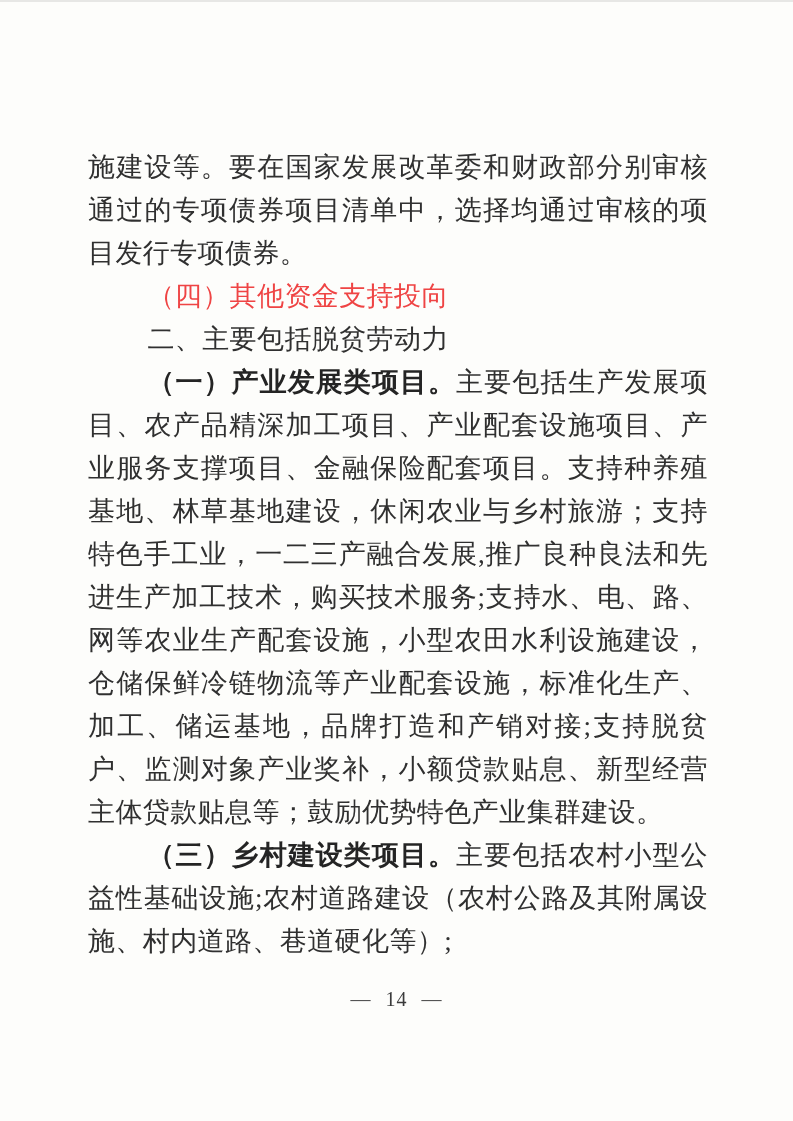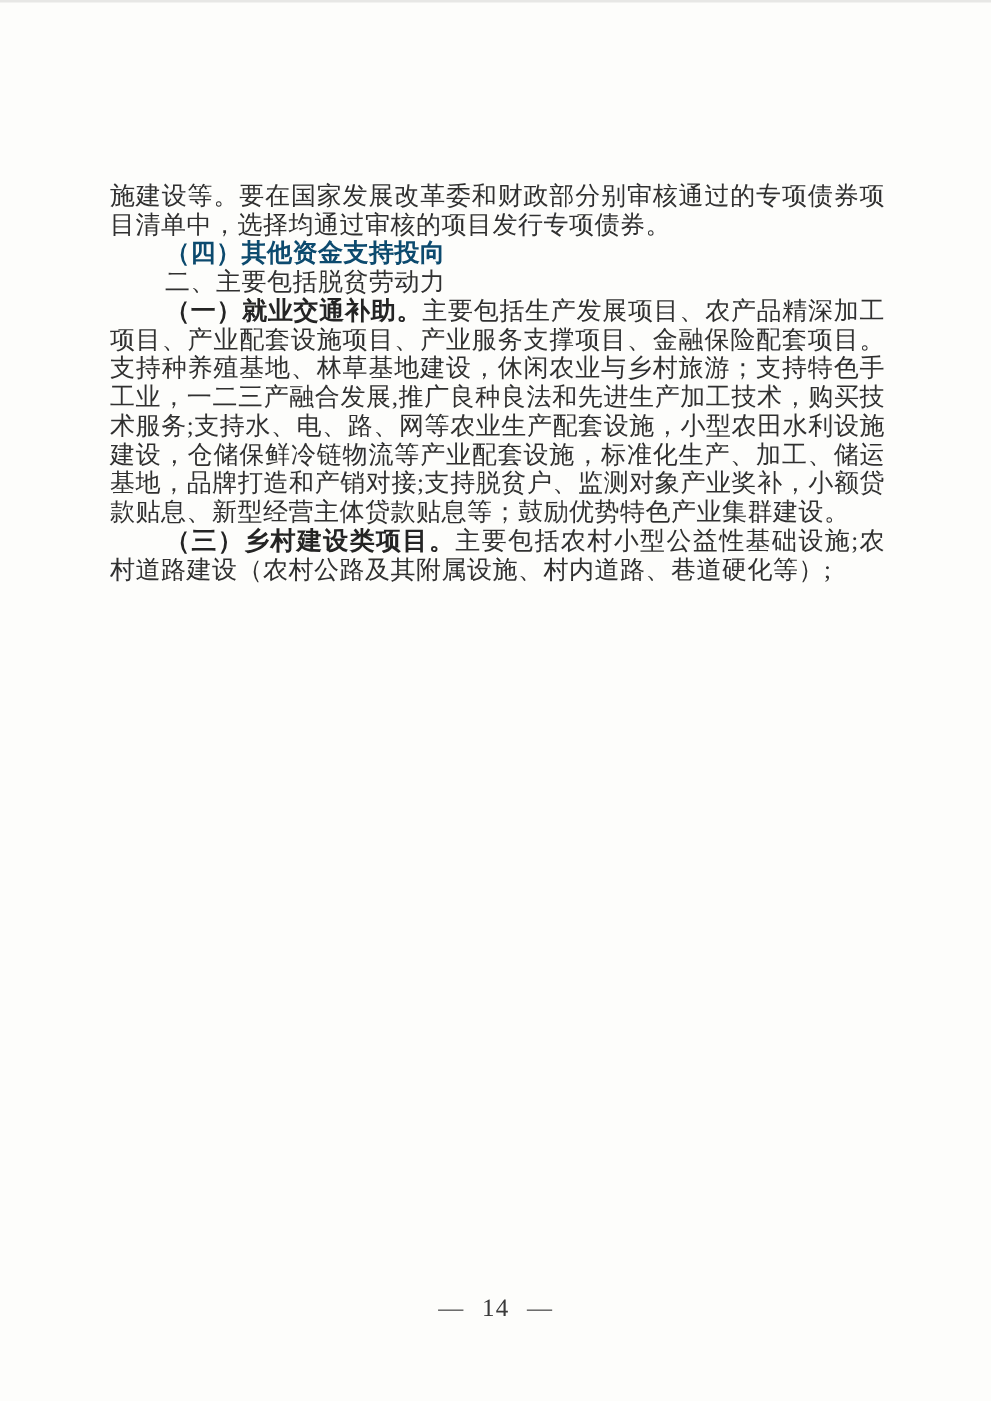--- a/index.html
+++ b/index.html
@@ -20,52 +20,52 @@
     width:100%;height:2px;
     background:rgba(70,70,70,0.12);
   }
   .text-block{
     position:absolute;
     left:88px;top:146px;
     width:620px;
   }
   p.para{
     margin:0;
-    font-size:20px;
-    line-height:23px;
+    font-size:27px;
+    line-height:43px;
     letter-spacing:0.4px;
     color:#303030;
     text-align:justify;
     text-justify:inter-ideograph;
   }
   p.para.indent{text-indent:2.2em;}
-  p.para.bold-all{font-weight:bold;color:#0c4a6e;}
+  p.para.bold-all{font-weight:normal;color:#ef4444;}
   .lead{font-weight:bold;color:#242424;}
   .footer{
     position:absolute;
-    top:1036px;left:0;
+    top:988px;left:0;
     width:100%;
     text-align:center;
     font-size:20px;
     color:#3a3a3a;
     letter-spacing:1px;
   }
   .footer .num{margin:0 14px;}
   .footer .dash{color:#4a4a4a;}
 </style>
 </head>
 <body>
 
 <div class="page">
   <div class="scan-artifact"></div>
 
   <div class="text-block" id="text-block">
       <p class="para"><span>施建设等。要在国家发展改革委和财政部分别审核通过的专项债券项目清单中，选择均通过审核的项目发行专项债券。</span></p>
       <p class="para indent bold-all"><span>（四）其他资金支持投向</span></p>
       <p class="para indent"><span>二、主要包括脱贫劳动力</span></p>
-      <p class="para indent"><span class="lead">（一）就业交通补助。</span><span>主要包括生产发展项目、农产品精深加工项目、产业配套设施项目、产业服务支撑项目、金融保险配套项目。支持种养殖基地、林草基地建设，休闲农业与乡村旅游；支持特色手工业，一二三产融合发展,推广良种良法和先进生产加工技术，购买技术服务;支持水、电、路、网等农业生产配套设施，小型农田水利设施建设，仓储保鲜冷链物流等产业配套设施，标准化生产、加工、储运基地，品牌打造和产销对接;支持脱贫户、监测对象产业奖补，小额贷款贴息、新型经营主体贷款贴息等；鼓励优势特色产业集群建设。</span></p>
+      <p class="para indent"><span class="lead">（一）产业发展类项目。</span><span>主要包括生产发展项目、农产品精深加工项目、产业配套设施项目、产业服务支撑项目、金融保险配套项目。支持种养殖基地、林草基地建设，休闲农业与乡村旅游；支持特色手工业，一二三产融合发展,推广良种良法和先进生产加工技术，购买技术服务;支持水、电、路、网等农业生产配套设施，小型农田水利设施建设，仓储保鲜冷链物流等产业配套设施，标准化生产、加工、储运基地，品牌打造和产销对接;支持脱贫户、监测对象产业奖补，小额贷款贴息、新型经营主体贷款贴息等；鼓励优势特色产业集群建设。</span></p>
       <p class="para indent"><span class="lead">（三）乡村建设类项目。</span><span>主要包括农村小型公益性基础设施;农村道路建设（农村公路及其附属设施、村内道路、巷道硬化等）;</span></p>
     </div>
 
   <div class="footer">
     <span class="dash">—</span><span class="num">14</span><span class="dash">—</span>
   </div>
 </div>
 
 </body></html>

